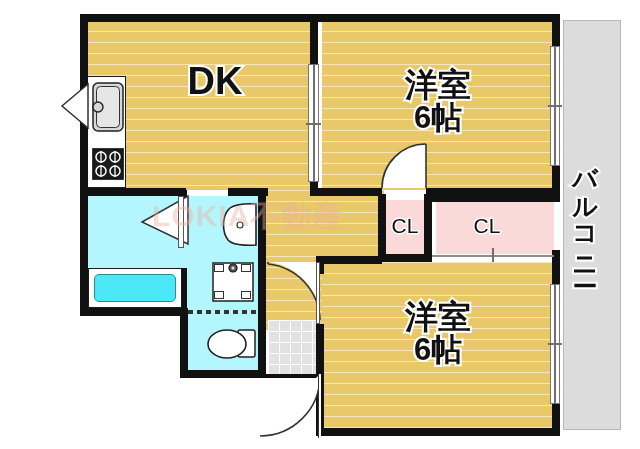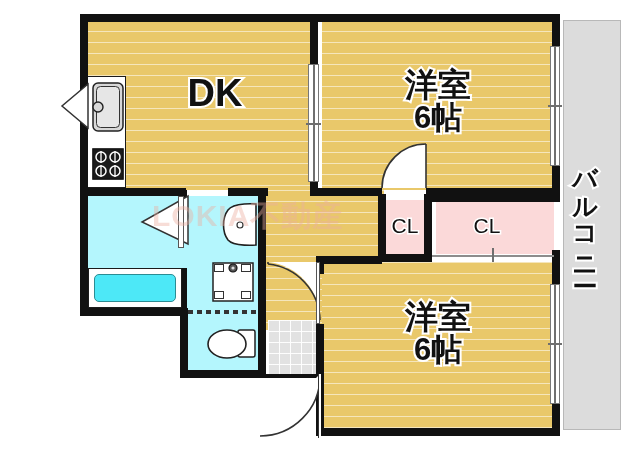--- a/index.html
+++ b/index.html
@@ -240,21 +240,21 @@
     <circle cx="21" cy="6" r="1.6" fill="#ddd"></circle>
   </svg>
 
   <svg class="abs" style="left:208px;top:322px;width:48px;height:44px;">
     <rect x="30" y="8" width="17" height="27" rx="2" fill="#ffffff" stroke="#222" stroke-width="1.5"></rect>
     <ellipse cx="19" cy="22" rx="19" ry="14" fill="#ffffff" stroke="#222" stroke-width="1.6"></ellipse>
   </svg>
 
   <div id="watermark">LOKIA不動産</div>
 
-  <div class="label l-dk" style="left:140px;top:62px;width:150px;margin-top:12px;">
+  <div class="label l-dk" style="left:140px;top:62px;width:150px;">
     <span>DK</span>
   </div>
 
   <div class="label l-room" style="left:378px;top:68px;width:120px;">
     <span>洋室</span>
     <span class="sub">6帖</span>
   </div>
 
   <div class="label l-room" style="left:378px;top:300px;width:120px;">
     <span>洋室</span>

